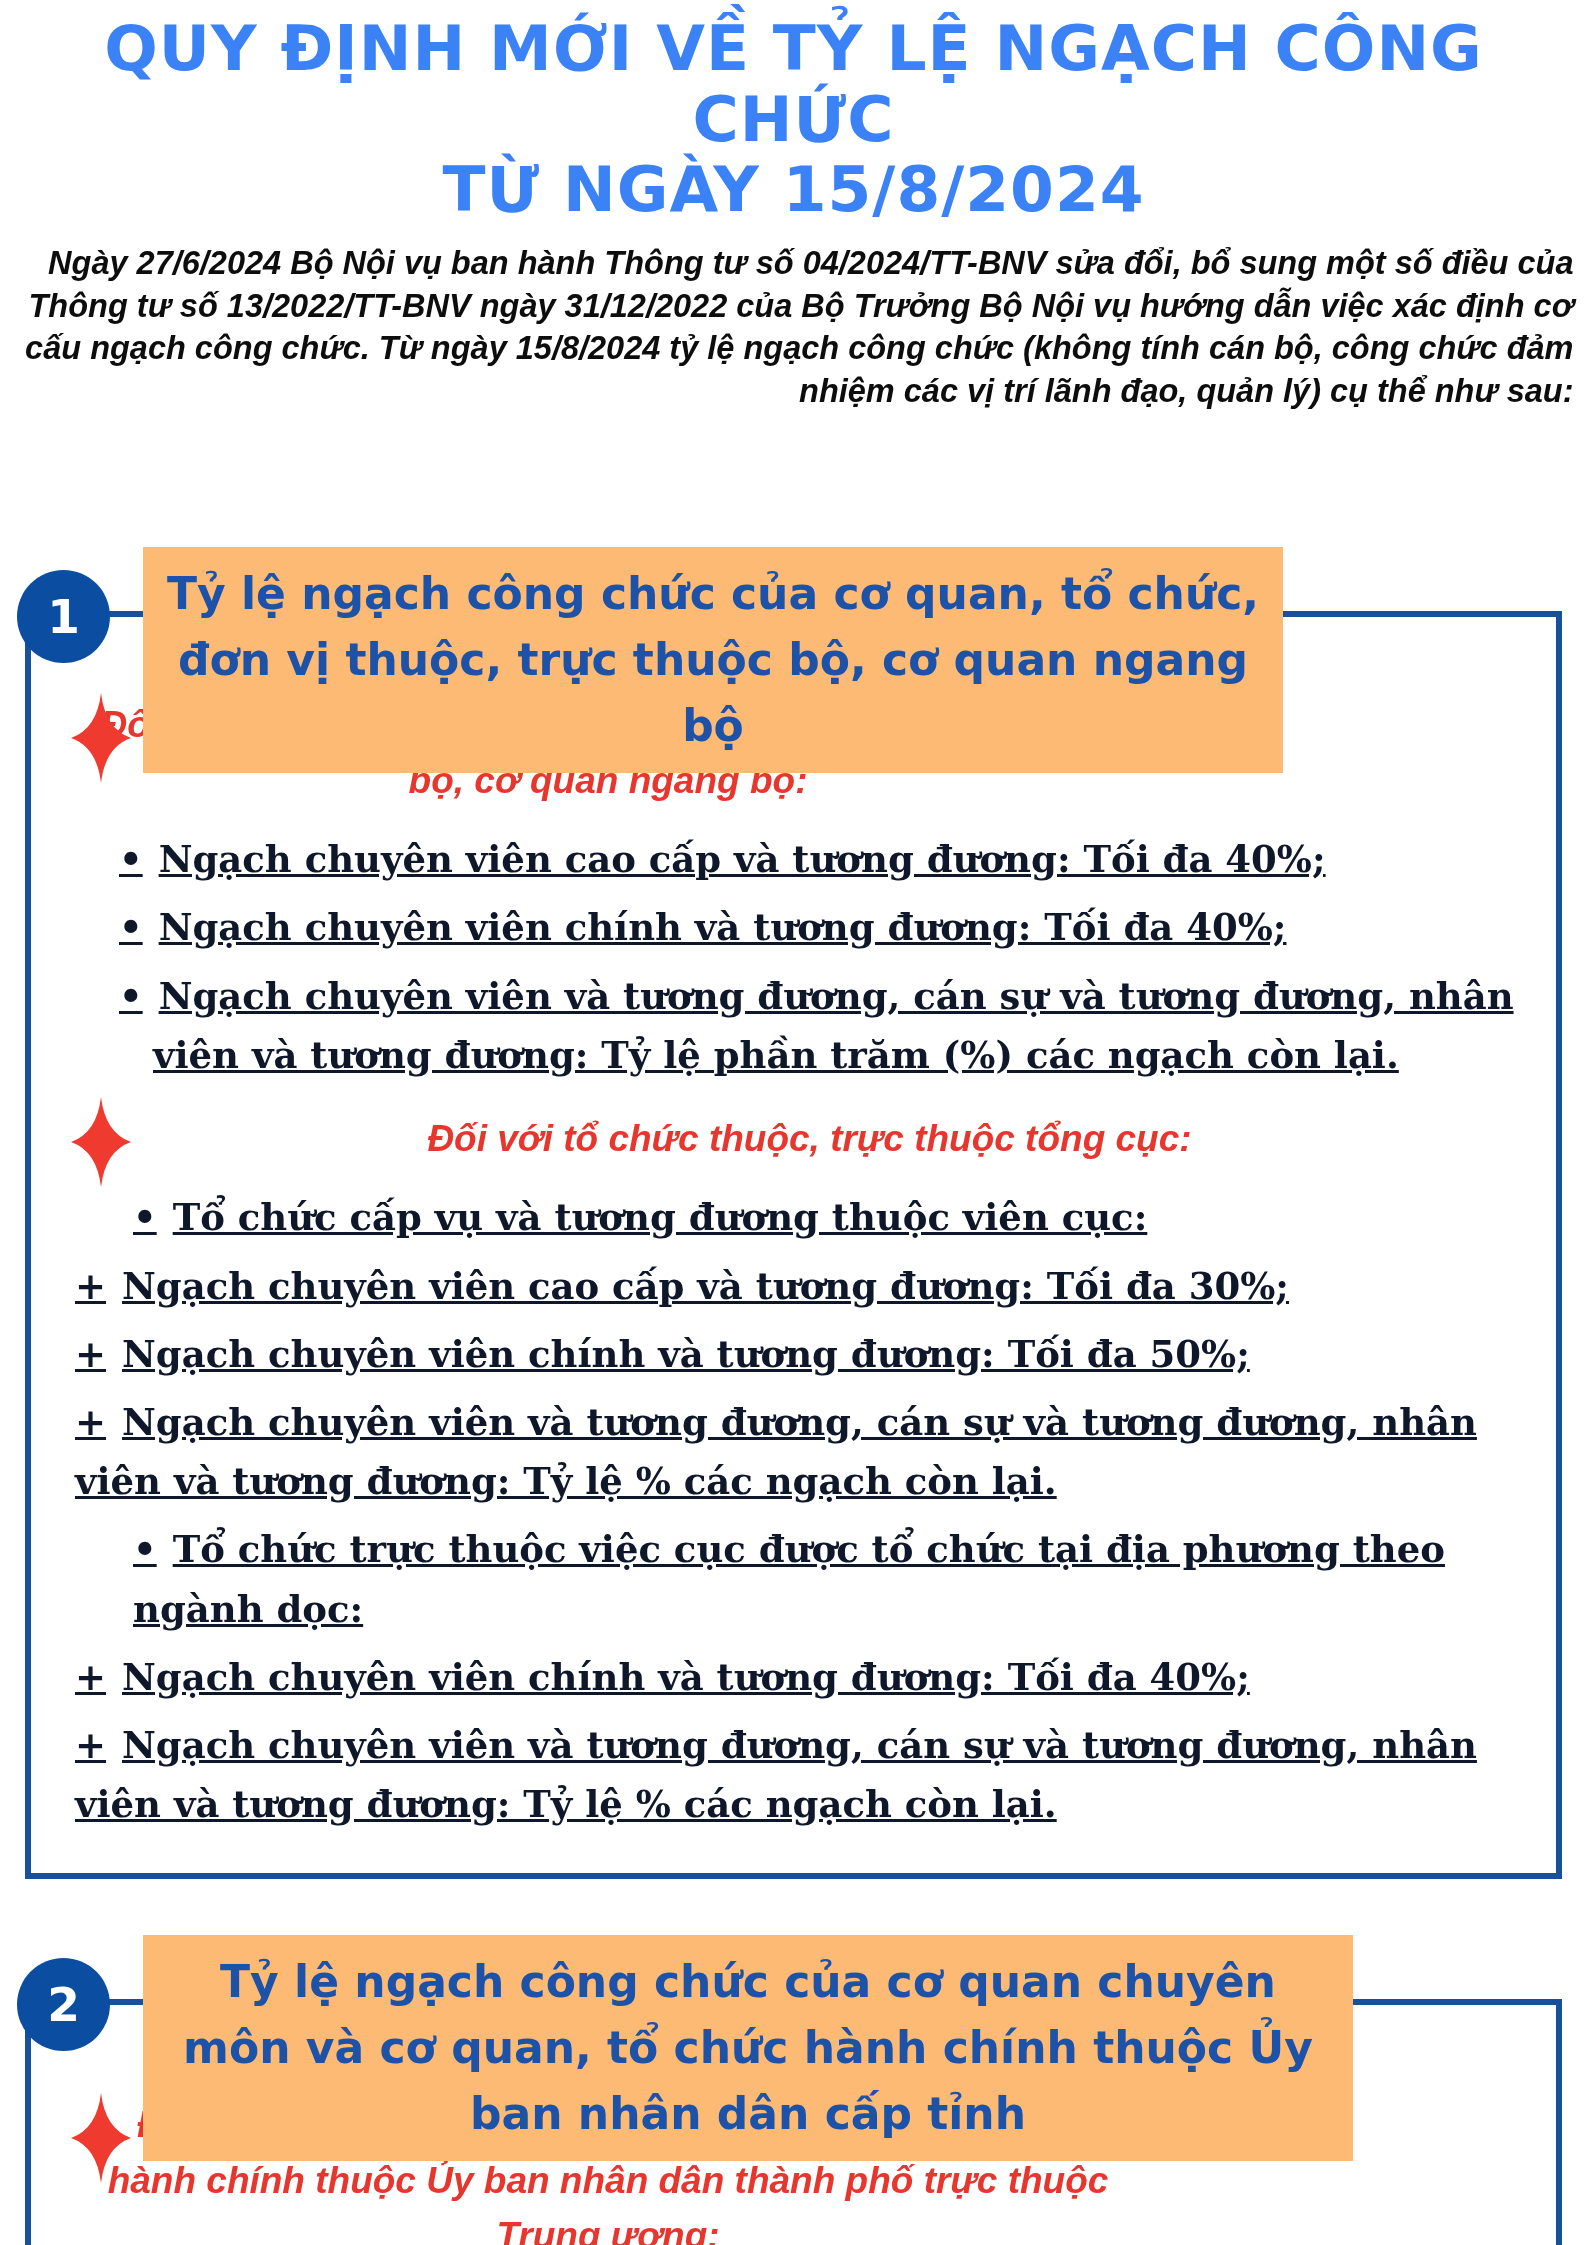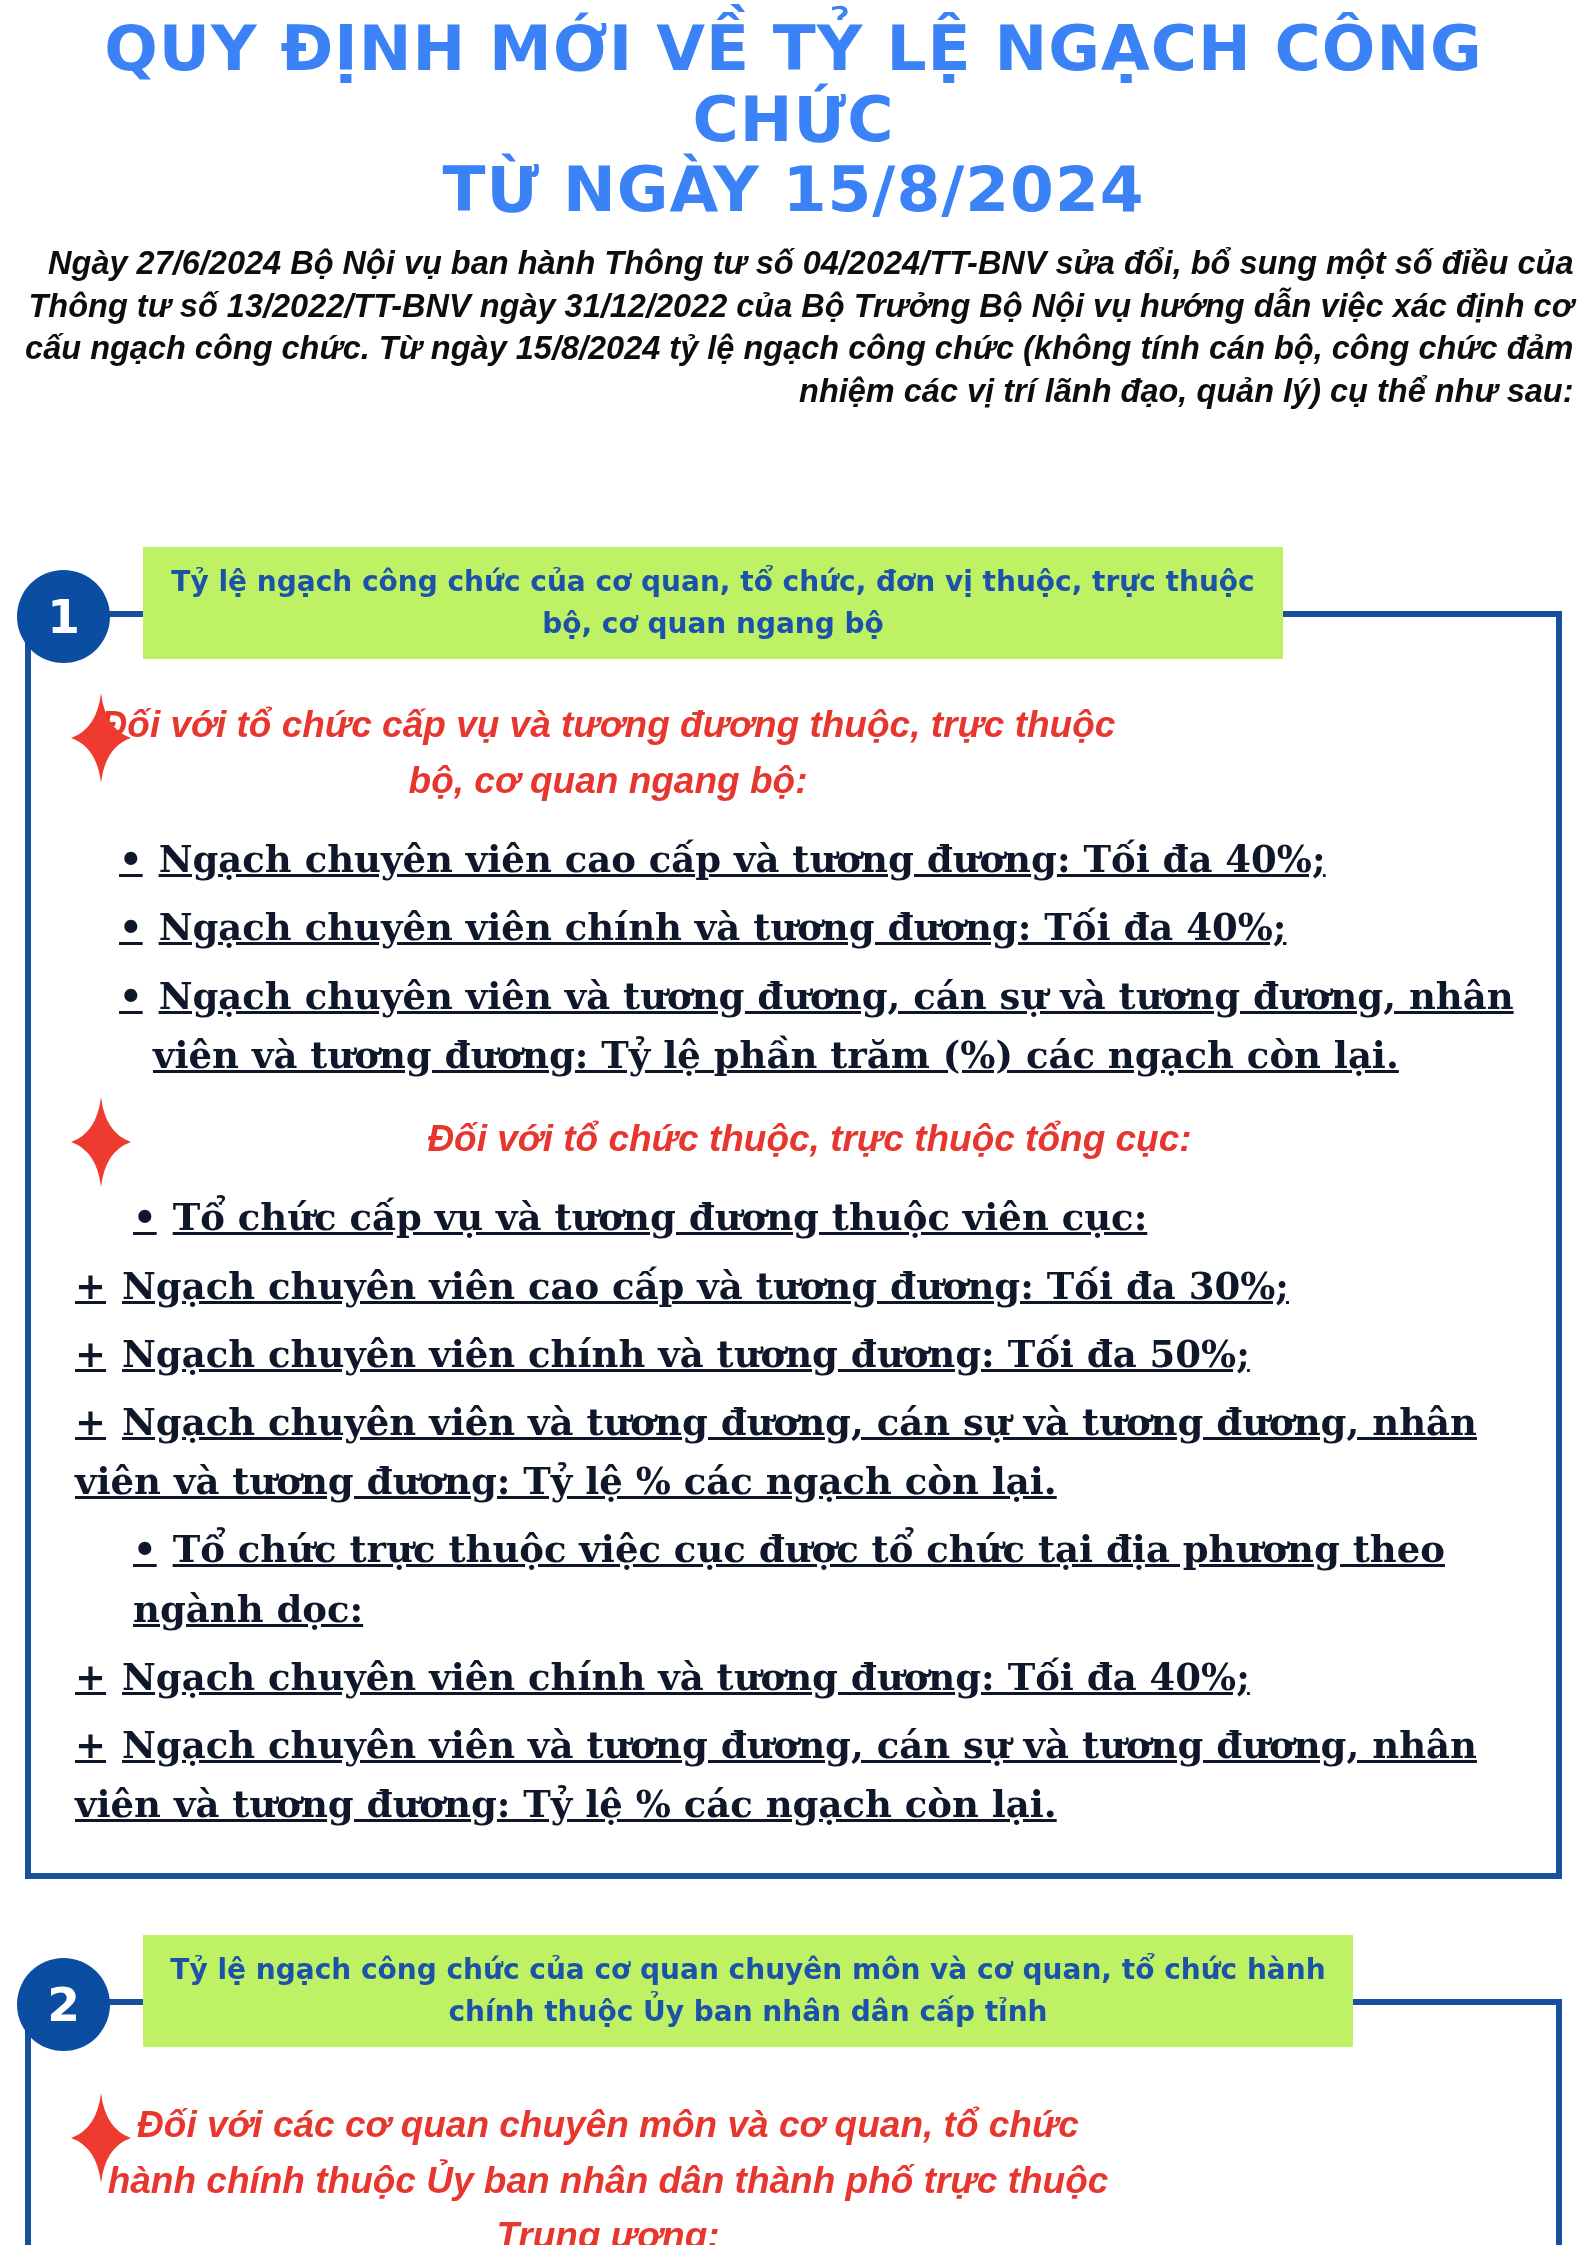--- a/index.html
+++ b/index.html
@@ -59,25 +59,25 @@
     font-family:"DejaVu Sans", sans-serif;
     font-weight:bold;
     font-size:47px;
     display:flex; align-items:center; justify-content:center;
     z-index:3;
   }
 
   .head-box {
     position:absolute;
     top:-70px; left:112px;
-    background:#bef264;
+    background:#fdba74;
     color:#1d52a9;
     font-family:"DejaVu Sans", sans-serif;
     font-weight:bold;
-    font-size:28px;
+    font-size:44px;
     line-height:1.5;
     text-align:center;
     padding:14px 18px;
     z-index:2;
   }
   .panel-1 .head-box { width:1140px; }
   .panel-2 .head-box { width:1210px; }
 
   .panel-content { padding:80px 30px 30px 30px; }
   .panel-2 .panel-content { padding-top:92px; padding-bottom:26px; }

